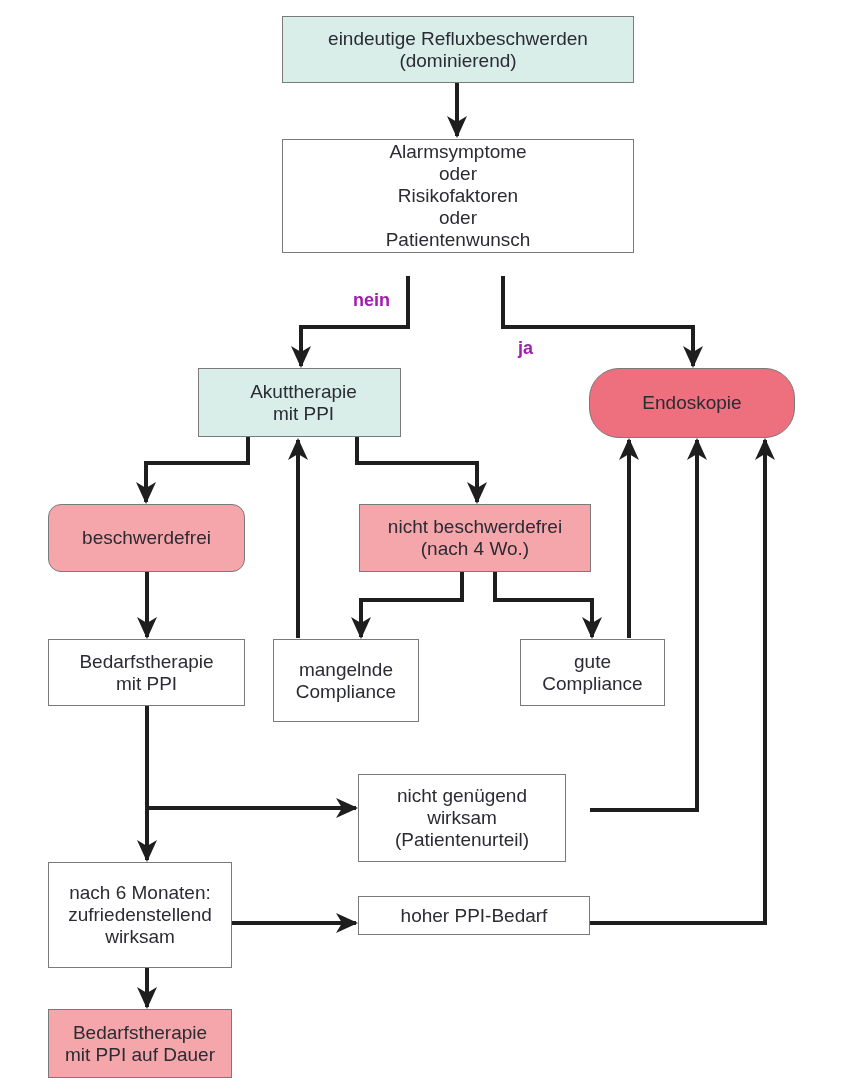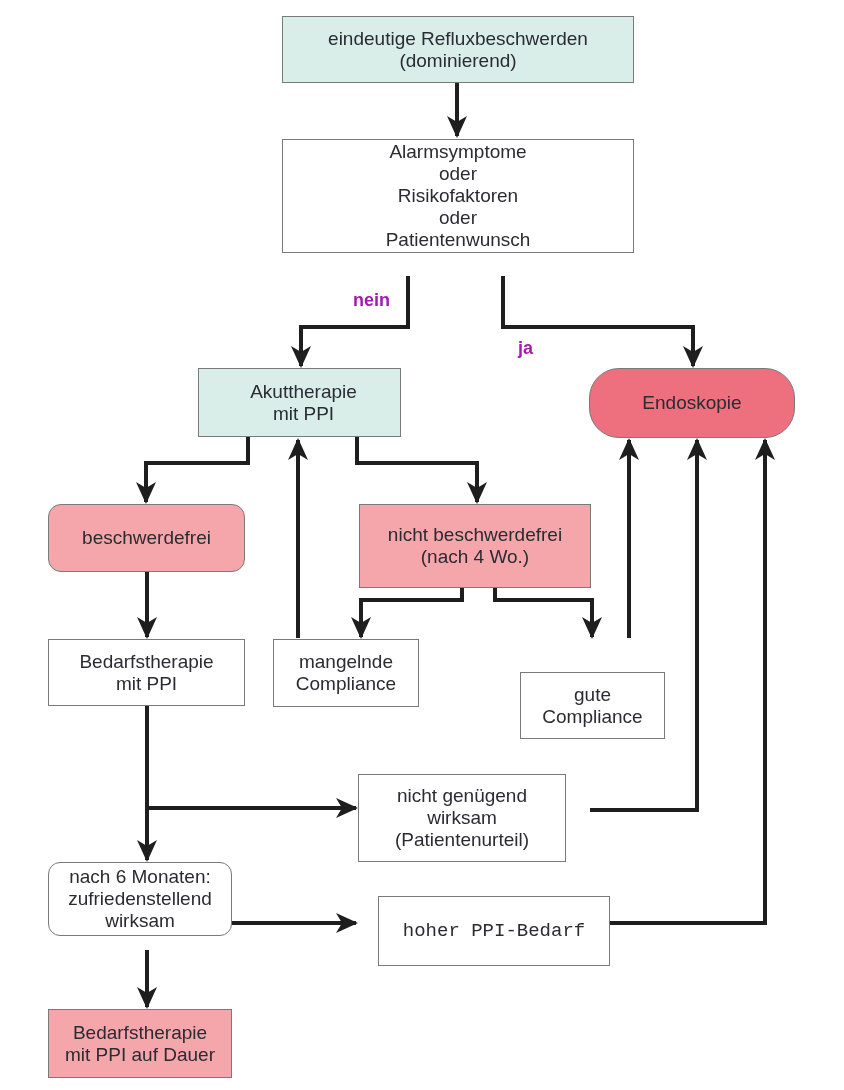--- a/index.html
+++ b/index.html
@@ -60,37 +60,37 @@
   <div class="label" style="left:353px;top:290px;">nein</div>
   <div class="label" style="left:518px;top:302px;margin-top:36px;">ja</div>
 
   <div class="node teal" style="left:198px;top:368px;width:203px;height:69px;padding-left:8px;">Akuttherapie
 mit PPI</div>
 
   <div class="node red" style="left:589px;top:368px;width:206px;height:70px;">Endoskopie</div>
 
   <div class="node pink" style="left:48px;top:504px;width:197px;height:68px;border-radius:13px;">beschwerdefrei</div>
 
-  <div class="node pink" style="left:359px;top:504px;width:232px;height:84px;">nicht beschwerdefrei
+  <div class="node pink" style="left:359px;top:504px;width:232px;height:68px;">nicht beschwerdefrei
 (nach 4 Wo.)</div>
 
   <div class="node white" style="left:48px;top:639px;width:197px;height:67px;">Bedarfstherapie
 mit PPI</div>
 
-  <div class="node white" style="left:273px;top:639px;width:146px;height:68px;">mangelnde
+  <div class="node white" style="left:273px;top:639px;width:146px;height:83px;">mangelnde
 Compliance</div>
 
-  <div class="node white" style="left:520px;top:672px;width:145px;height:67px;">gute
+  <div class="node white" style="left:520px;top:639px;width:145px;height:67px;">gute
 Compliance</div>
 
   <div class="node white" style="left:358px;top:774px;width:208px;height:88px;">nicht genügend
 wirksam
 (Patientenurteil)</div>
 
-  <div class="node white" style="left:48px;top:862px;width:184px;height:74px;border-radius:12px;">nach 6 Monaten:
+  <div class="node white" style="left:48px;top:862px;width:184px;height:106px;">nach 6 Monaten:
 zufriedenstellend
 wirksam</div>
 
-  <div class="node white" style="left:378px;top:896px;width:232px;height:70px;font-family:Liberation Mono, monospace;">hoher PPI-Bedarf</div>
+  <div class="node white" style="left:358px;top:896px;width:232px;height:39px;">hoher PPI-Bedarf</div>
 
   <div class="node pink" style="left:48px;top:1009px;width:184px;height:69px;">Bedarfstherapie
 mit PPI auf Dauer</div>
 </div>
 
 </body></html>

